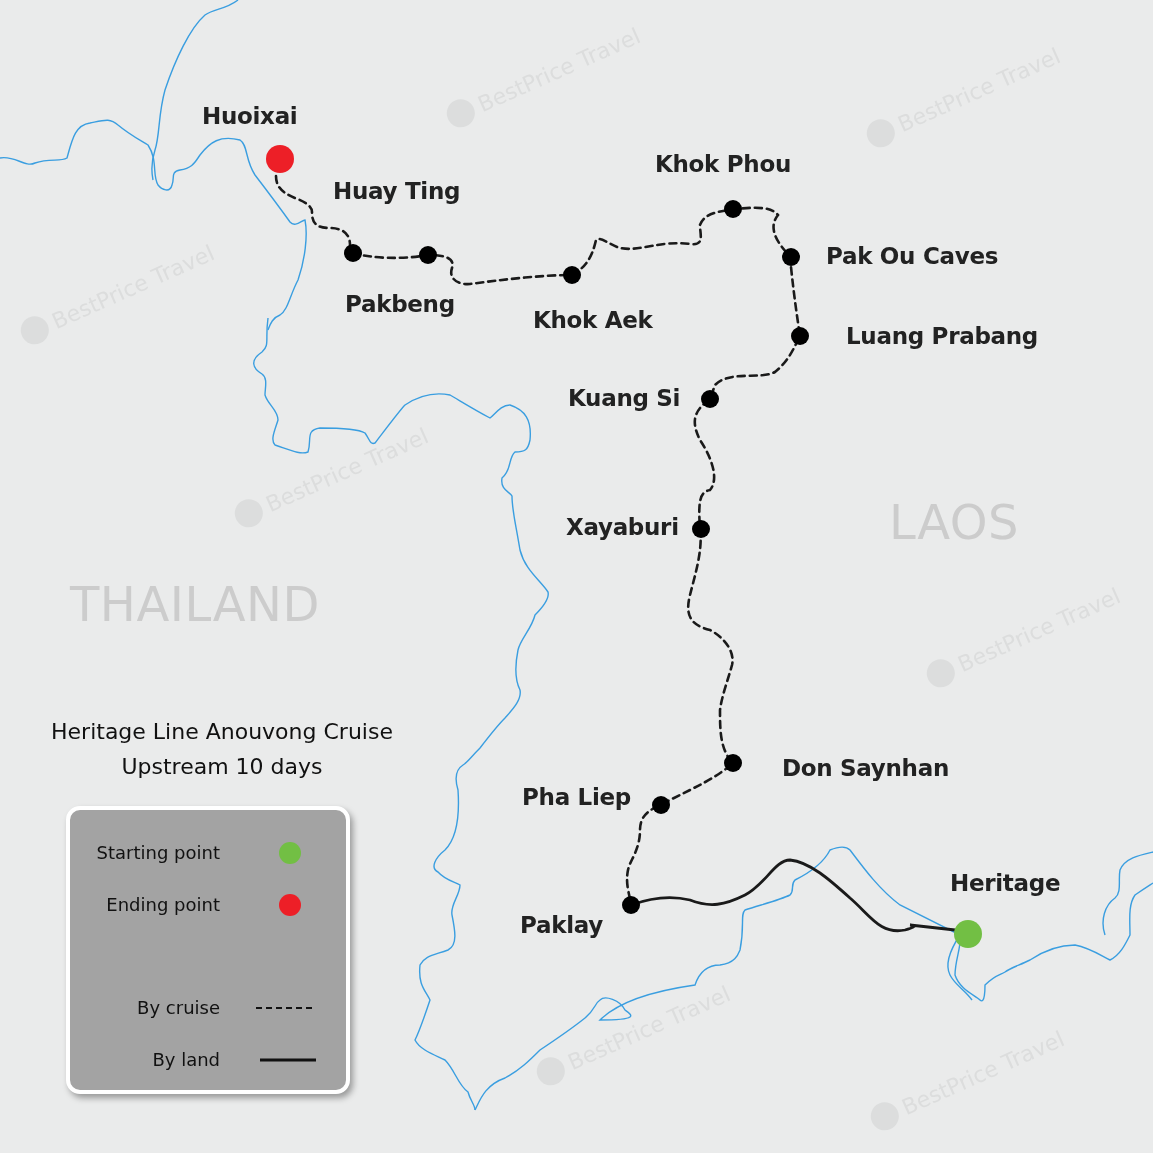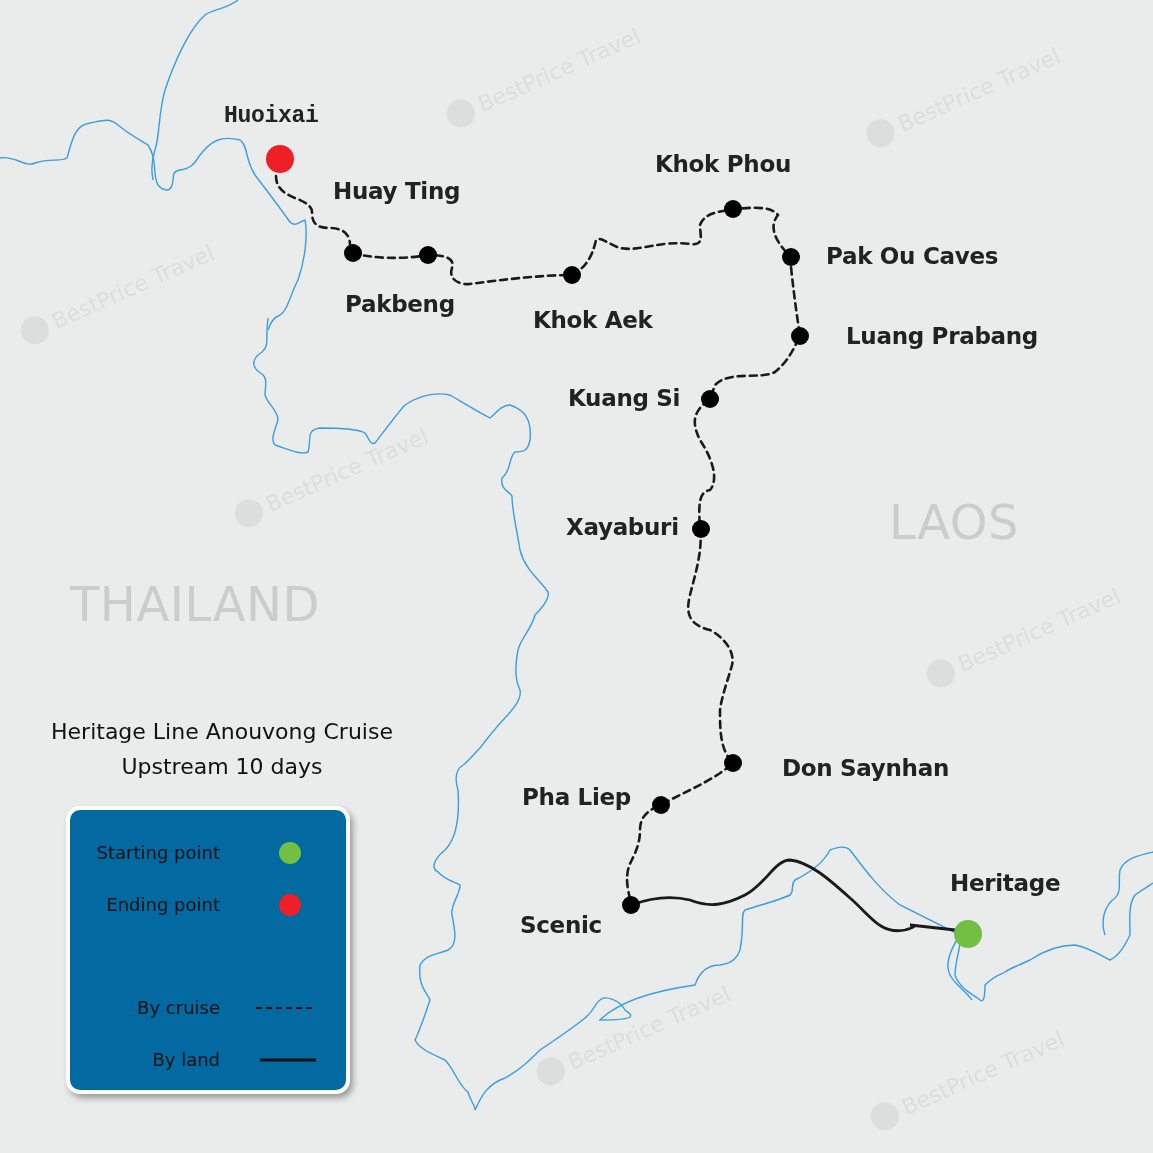--- a/index.html
+++ b/index.html
@@ -26,21 +26,21 @@
       transform: rotate(-24deg); transform-origin: left center; white-space: nowrap;
       display: flex; align-items: center; gap: 6px;
     }
     .wm-logo { width: 28px; height: 28px; border-radius: 50%; background: #dcdddd; display: inline-block; }
     .title {
       position: absolute; left: 0; top: 714px; width: 420px; text-align: center;
       font-size: 22px; color: #111; line-height: 35px; font-family: "DejaVu Sans", sans-serif; padding-left: 12px;
     }
     .legend {
       position: absolute; left: 66px; top: 806px; width: 284px; height: 288px;
-      background: #0369a1; border: 4px solid #ffffff; border-radius: 14px;
+      background: #a3a3a3; border: 4px solid #ffffff; border-radius: 14px;
       box-shadow: 3px 4px 6px rgba(0,0,0,0.35);
       box-sizing: border-box;
     }
     .legend-row { position: absolute; left: 0; width: 100%; height: 30px; }
     .legend-label {
       position: absolute; right: 126px; top: 0; font-size: 18px; color: #111;
       font-family: "DejaVu Sans", sans-serif; line-height: 30px; white-space: nowrap;
     }
     .legend-sym { position: absolute; left: 206px; top: 0; width: 60px; height: 30px; }
   </style>
@@ -100,32 +100,32 @@
     <span>BestPrice Travel</span>
   </div>
 <div class="watermark" style="left:872px; top:1108px;">
     <span class="wm-logo"></span>
     <span>BestPrice Travel</span>
   </div>
 
 <div class="country" style="left:70px; top:576px;">THAILAND</div>
 <div class="country" style="left:889px; top:494px;">LAOS</div>
 
-<div class="label" style="left:224px; top:103px;font-family:Liberation Mono, monospace;">Huoixai</div>
+<div class="label" style="left:202px; top:103px;">Huoixai</div>
 <div class="label" style="left:333px; top:178px;">Huay Ting</div>
 <div class="label" style="left:345px; top:291px;">Pakbeng</div>
 <div class="label" style="left:533px; top:307px;">Khok Aek</div>
 <div class="label" style="left:655px; top:151px;">Khok Phou</div>
 <div class="label" style="left:826px; top:243px;">Pak Ou Caves</div>
 <div class="label" style="left:846px; top:323px;">Luang Prabang</div>
 <div class="label" style="left:568px; top:385px;">Kuang Si</div>
 <div class="label" style="left:566px; top:514px;">Xayaburi</div>
 <div class="label" style="left:782px; top:749px;margin-top:6px;">Don Saynhan</div>
 <div class="label" style="left:522px; top:784px;">Pha Liep</div>
-<div class="label" style="left:520px; top:912px;">Scenic</div>
+<div class="label" style="left:520px; top:912px;">Paklay</div>
 <div class="label" style="left:950px; top:870px;">Heritage</div>
 
 <div class="title">
   <div>Heritage Line Anouvong Cruise</div>
   <div>Upstream 10 days</div>
 </div>
 
 <div class="legend">
   <div class="legend-row" style="top:28px;">
     <span class="legend-label">Starting point</span>

